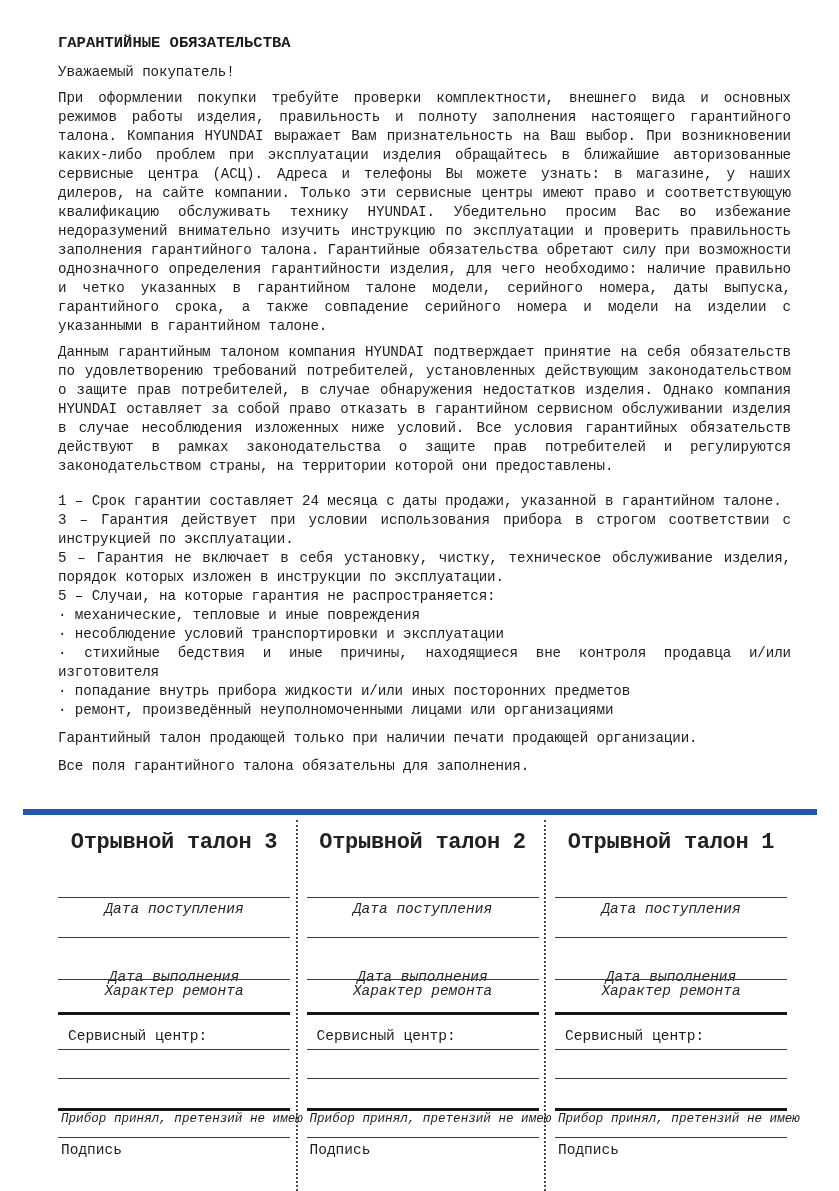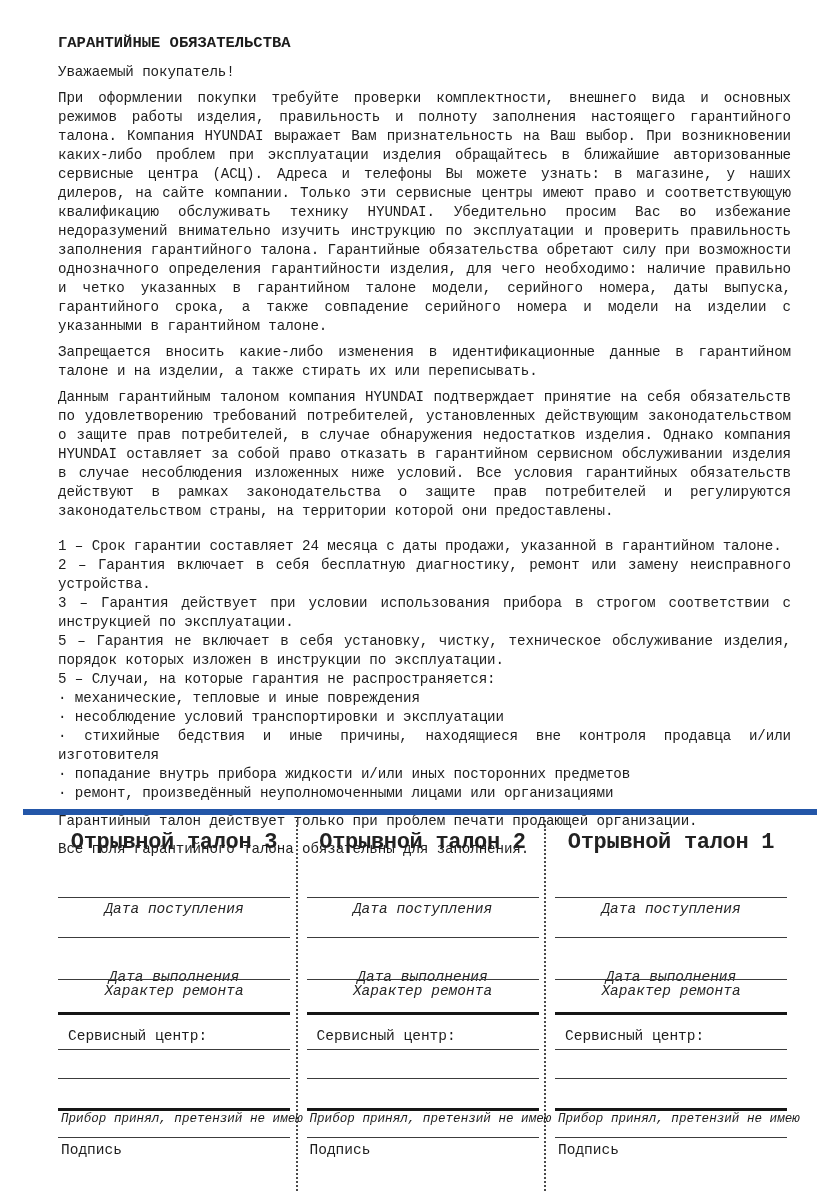--- a/index.html
+++ b/index.html
@@ -73,38 +73,36 @@
 </head>
 <body>
 
 <div class="page">
 
   <div class="content">
     <h1 class="doc-title">ГАРАНТИЙНЫЕ ОБЯЗАТЕЛЬСТВА</h1>
     <p class="salutation">Уважаемый покупатель!</p>
 
     <p class="para">При оформлении покупки требуйте проверки комплектности, внешнего вида и основных режимов работы изделия, правильность и полноту заполнения настоящего гарантийного талона. Компания HYUNDAI выражает Вам признательность на Ваш выбор. При возникновении каких-либо проблем при эксплуатации изделия обращайтесь в ближайшие авторизованные сервисные центра (АСЦ). Адреса и телефоны Вы можете узнать: в магазине, у наших дилеров, на сайте компании. Только эти сервисные центры имеют право и соответствующую квалификацию обслуживать технику HYUNDAI. Убедительно просим Вас во избежание недоразумений внимательно изучить инструкцию по эксплуатации и проверить правильность заполнения гарантийного талона. Гарантийные обязательства обретают силу при возможности однозначного определения гарантийности изделия, для чего необходимо: наличие правильно и четко указанных в гарантийном талоне модели, серийного номера, даты выпуска, гарантийного срока, а также совпадение серийного номера и модели на изделии с указанными в гарантийном талоне.</p>
-    <p class="para">Запрещается вносить какие-либо изменения в идентификационные данные в гарантийном талоне и на изделии, а также стирать их или переписывать.</p>
     <p class="para">Данным гарантийным талоном компания HYUNDAI подтверждает принятие на себя обязательств по удовлетворению требований потребителей, установленных действующим законодательством о защите прав потребителей, в случае обнаружения недостатков изделия. Однако компания HYUNDAI оставляет за собой право отказать в гарантийном сервисном обслуживании изделия в случае несоблюдения изложенных ниже условий. Все условия гарантийных обязательств действуют в рамках законодательства о защите прав потребителей и регулируются законодательством страны, на территории которой они предоставлены.</p>
 
     <div class="terms">
       <p>1 – Срок гарантии составляет 24 месяца с даты продажи, указанной в гарантийном талоне.</p>
-      <p>2 – Гарантия включает в себя бесплатную диагностику, ремонт или замену неисправного устройства.</p>
       <p>3 – Гарантия действует при условии использования прибора в строгом соответствии с инструкцией по эксплуатации.</p>
       <p>5 – Гарантия не включает в себя установку, чистку, техническое обслуживание изделия, порядок которых изложен в инструкции по эксплуатации.</p>
       <p>5 – Случаи, на которые гарантия не распространяется:</p>
       <p>· механические, тепловые и иные повреждения</p>
       <p>· несоблюдение условий транспортировки и эксплуатации</p>
       <p>· стихийные бедствия и иные причины, находящиеся вне контроля продавца и/или изготовителя</p>
       <p>· попадание внутрь прибора жидкости и/или иных посторонних предметов</p>
       <p>· ремонт, произведённый неуполномоченными лицами или организациями</p>
     </div>
 
     <div class="notes">
-      <p>Гарантийный талон действует только при проблем печати продающей организации.</p>
+      <p>Гарантийный талон продающей только при наличии печати продающей организации.</p>
       <p>Все поля гарантийного талона обязательны для заполнения.</p>
     </div>
   </div>
 
   <div class="blue-rule" style="background: rgb(35, 86, 168);"></div>
 
   <div class="dotted-sep sep-1"></div>
   <div class="dotted-sep sep-2"></div>
 
   <div class="coupons">

